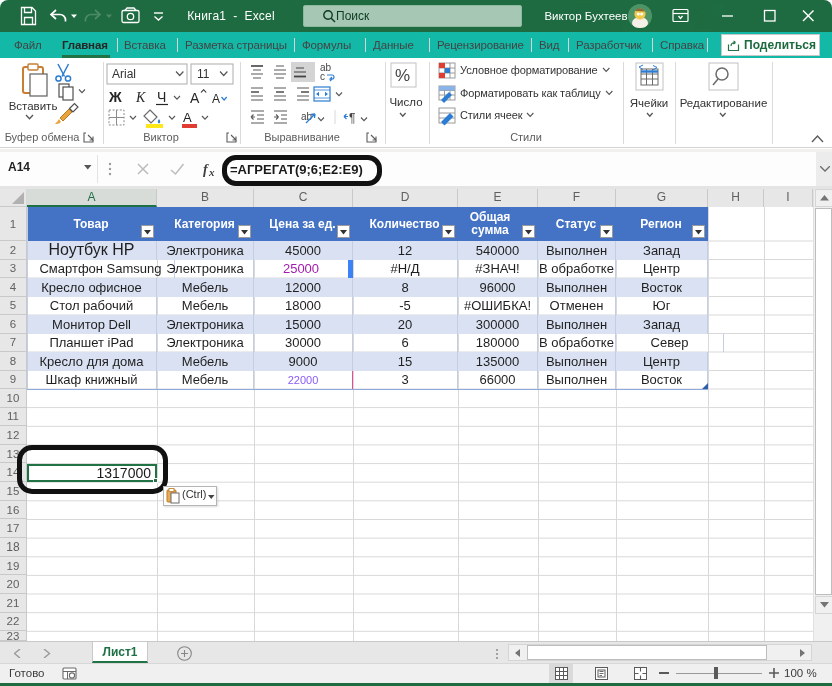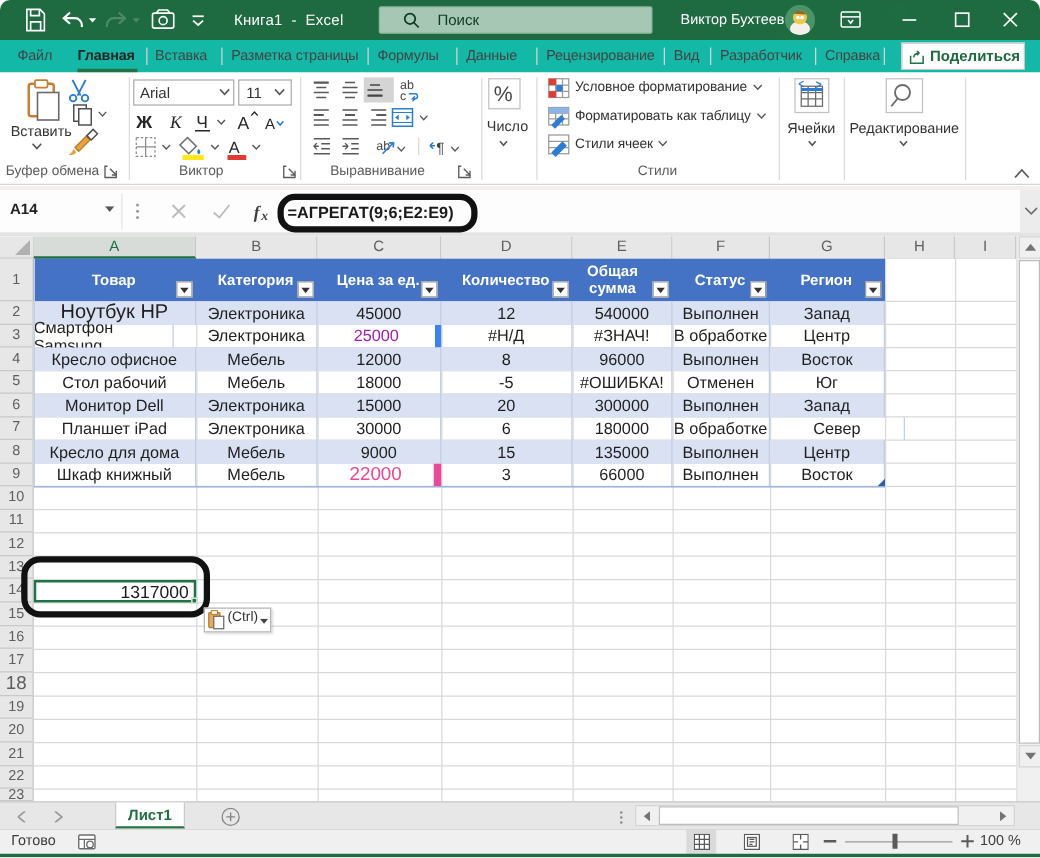--- a/index.html
+++ b/index.html
@@ -94,21 +94,21 @@
         <path d="M154 13 h9"></path>
           <path d="M154.5 16.5 l4 3.5 4 -3.5"></path>
       </g>
     </svg>
     <div id="tb-title">Книга1&nbsp;&nbsp;-&nbsp;&nbsp;Excel</div>
     <div id="searchbox">
       <svg width="14" height="14" style="margin-left:18px" viewBox="0 0 14 14">
         <circle cx="6" cy="6" r="4.2" fill="none" stroke="#0d3a21" stroke-width="1.4"></circle>
         <path d="M9.2 9.2 L13 13" stroke="#0d3a21" stroke-width="1.4"></path>
       </svg>
-      <span style="margin-left:14px">Поиск</span>
+      <span style="">Поиск</span>
     </div>
     <div id="username">Виктор Бухтеев</div>
     <div id="avatar">
       <svg width="24" height="24" viewBox="0 0 24 24">
         <circle cx="12" cy="12" r="12" fill="#4c9368"></circle>
         <ellipse cx="12" cy="19" rx="8" ry="6" fill="#f5f1ea"></ellipse>
         <circle cx="12" cy="10" r="5.6" fill="#f0c94a"></circle>
         <path d="M7 7 q2 -3.5 6 -2.5 q3 .5 4 3" fill="#8a6a3a"></path>
         <circle cx="10.3" cy="10" r="1.5" fill="#fff"></circle>
           <circle cx="13.7" cy="10" r="1.5" fill="#fff"></circle>
@@ -416,21 +416,21 @@
   <div class="abs" style="left:0;top:163.0px;width:26px;height:18.5px;border-bottom:1px solid #c9c9c9;color:#5f5f5f;font-size:11.5px;text-align:center;display:flex;align-items:center;justify-content:center">8</div>
   <div class="abs" style="left:0;top:181.5px;width:26px;height:18.5px;border-bottom:1px solid #c9c9c9;color:#5f5f5f;font-size:11.5px;text-align:center;display:flex;align-items:center;justify-content:center">9</div>
   <div class="abs" style="left:0;top:200.0px;width:26px;height:18.6px;border-bottom:1px solid #c9c9c9;color:#5f5f5f;font-size:11.5px;text-align:center;display:flex;align-items:center;justify-content:center">10</div>
   <div class="abs" style="left:0;top:218.6px;width:26px;height:18.6px;border-bottom:1px solid #c9c9c9;color:#5f5f5f;font-size:11.5px;text-align:center;display:flex;align-items:center;justify-content:center">11</div>
   <div class="abs" style="left:0;top:237.3px;width:26px;height:18.6px;border-bottom:1px solid #c9c9c9;color:#5f5f5f;font-size:11.5px;text-align:center;display:flex;align-items:center;justify-content:center">12</div>
   <div class="abs" style="left:0;top:255.9px;width:26px;height:18.6px;border-bottom:1px solid #c9c9c9;color:#5f5f5f;font-size:11.5px;text-align:center;display:flex;align-items:center;justify-content:center">13</div>
   <div class="abs" style="left:0;top:274.6px;width:26px;height:18.6px;border-bottom:1px solid #c9c9c9;color:#5f5f5f;font-size:11.5px;text-align:center;display:flex;align-items:center;justify-content:center">14</div>
   <div class="abs" style="left:0;top:293.2px;width:26px;height:18.6px;border-bottom:1px solid #c9c9c9;color:#5f5f5f;font-size:11.5px;text-align:center;display:flex;align-items:center;justify-content:center">15</div>
   <div class="abs" style="left:0;top:311.8px;width:26px;height:18.6px;border-bottom:1px solid #c9c9c9;color:#5f5f5f;font-size:11.5px;text-align:center;display:flex;align-items:center;justify-content:center">16</div>
   <div class="abs" style="left:0;top:330.5px;width:26px;height:18.6px;border-bottom:1px solid #c9c9c9;color:#5f5f5f;font-size:11.5px;text-align:center;display:flex;align-items:center;justify-content:center">17</div>
-  <div class="abs" style="left:0;top:349.1px;width:26px;height:18.6px;border-bottom:1px solid #c9c9c9;color:#5f5f5f;font-size:15px;text-align:left;display:flex;align-items:center;justify-content:center">18</div>
+  <div class="abs" style="left:0;top:349.1px;width:26px;height:18.6px;border-bottom:1px solid #c9c9c9;color:#5f5f5f;font-size:12px;text-align:left;display:flex;align-items:center;justify-content:center">18</div>
   <div class="abs" style="left:0;top:367.8px;width:26px;height:18.6px;border-bottom:1px solid #c9c9c9;color:#5f5f5f;font-size:11.5px;text-align:center;display:flex;align-items:center;justify-content:center">19</div>
   <div class="abs" style="left:0;top:386.4px;width:26px;height:18.6px;border-bottom:1px solid #c9c9c9;color:#5f5f5f;font-size:11.5px;text-align:center;display:flex;align-items:center;justify-content:center">20</div>
   <div class="abs" style="left:0;top:405.0px;width:26px;height:18.6px;border-bottom:1px solid #c9c9c9;color:#5f5f5f;font-size:11.5px;text-align:center;display:flex;align-items:center;justify-content:center">21</div>
   <div class="abs" style="left:0;top:423.7px;width:26px;height:18.6px;border-bottom:1px solid #c9c9c9;color:#5f5f5f;font-size:11.5px;text-align:center;display:flex;align-items:center;justify-content:center">22</div>
   <div class="abs" style="left:0;top:442.3px;width:26px;height:9.7px;border-bottom:1px solid #c9c9c9;color:#5f5f5f;font-size:11.5px;text-align:center;display:flex;align-items:center;justify-content:center">23</div>
   <svg class="abs" style="left:0;top:0" width="813" height="452">
         <g stroke="#d9d9d9" stroke-width="1">
           <path d="M157.5 18 V452"></path>
           <path d="M254.5 18 V452"></path>
           <path d="M353.5 18 V452"></path>
@@ -502,21 +502,21 @@
         <path d="M0 0 h7 l-3.5 4.5 z" fill="#333"></path>
       </svg>
   <div class="abs" style="left:27px;top:52.0px;width:681px;height:18.5px;background:#d9e1f2"></div>
   <div class="abs" style="left:27px;top:52.0px;width:130px;height:18.5px;color:#1f1f1f;font-size:16px;display:flex;align-items:center;justify-content:center;border-right:1px solid #c3cde4">Ноутбук HP</div>
   <div class="abs" style="left:157px;top:52.0px;width:97px;height:18.5px;color:#1f1f1f;font-size:13px;display:flex;align-items:center;justify-content:center;border-right:1px solid #c3cde4">Электроника</div>
   <div class="abs" style="left:254px;top:52.0px;width:99px;height:18.5px;color:#1f1f1f;font-size:13px;display:flex;align-items:center;justify-content:center;border-right:1px solid #c3cde4">45000</div>
   <div class="abs" style="left:353px;top:52.0px;width:105px;height:18.5px;color:#1f1f1f;font-size:13px;display:flex;align-items:center;justify-content:center;border-right:1px solid #c3cde4">12</div>
   <div class="abs" style="left:458px;top:52.0px;width:80px;height:18.5px;color:#1f1f1f;font-size:13px;display:flex;align-items:center;justify-content:center;border-right:1px solid #c3cde4">540000</div>
   <div class="abs" style="left:538px;top:52.0px;width:78px;height:18.5px;color:#1f1f1f;font-size:13px;display:flex;align-items:center;justify-content:center;border-right:1px solid #c3cde4">Выполнен</div>
   <div class="abs" style="left:616px;top:52.0px;width:92px;height:18.5px;color:#1f1f1f;font-size:13px;display:flex;align-items:center;justify-content:center;border-right:1px solid #c3cde4">Запад</div>
-  <div class="abs" style="left:27px;top:70.5px;width:112px;height:18.5px;color:#1f1f1f;font-size:13px;display:flex;align-items:center;justify-content:center;border-right:1px solid #c3cde4">Смартфон Samsung</div>
+  <div class="abs" style="left:27px;top:70.5px;width:148px;height:18.5px;color:#1f1f1f;font-size:13px;display:flex;align-items:center;justify-content:center;border-right:1px solid #c3cde4">Смартфон Samsung</div>
   <div class="abs" style="left:157px;top:70.5px;width:97px;height:18.5px;color:#1f1f1f;font-size:13px;display:flex;align-items:center;justify-content:center;border-right:1px solid #c3cde4">Электроника</div>
   <div class="abs" style="left:254px;top:70.5px;width:99px;height:18.5px;color:#a21caf;font-size:13px;display:flex;align-items:center;justify-content:center;border-right:5px solid #3b82f6">25000</div>
   <div class="abs" style="left:353px;top:70.5px;width:105px;height:18.5px;color:#1f1f1f;font-size:13px;display:flex;align-items:center;justify-content:center;border-right:1px solid #c3cde4">#Н/Д</div>
   <div class="abs" style="left:458px;top:70.5px;width:80px;height:18.5px;color:#1f1f1f;font-size:13px;display:flex;align-items:center;justify-content:center;border-right:1px solid #c3cde4">#ЗНАЧ!</div>
   <div class="abs" style="left:538px;top:70.5px;width:78px;height:18.5px;color:#1f1f1f;font-size:13px;display:flex;align-items:center;justify-content:center;border-right:1px solid #c3cde4">В обработке</div>
   <div class="abs" style="left:616px;top:70.5px;width:92px;height:18.5px;color:#1f1f1f;font-size:13px;display:flex;align-items:center;justify-content:center;border-right:1px solid #c3cde4">Центр</div>
   <div class="abs" style="left:27px;top:89.0px;width:681px;height:18.5px;background:#d9e1f2"></div>
   <div class="abs" style="left:27px;top:89.0px;width:130px;height:18.5px;color:#1f1f1f;font-size:13px;display:flex;align-items:center;justify-content:center;border-right:1px solid #c3cde4">Кресло офисное</div>
   <div class="abs" style="left:157px;top:89.0px;width:97px;height:18.5px;color:#1f1f1f;font-size:13px;display:flex;align-items:center;justify-content:center;border-right:1px solid #c3cde4">Мебель</div>
   <div class="abs" style="left:254px;top:89.0px;width:99px;height:18.5px;color:#1f1f1f;font-size:13px;display:flex;align-items:center;justify-content:center;border-right:1px solid #c3cde4">12000</div>
@@ -549,21 +549,21 @@
   <div class="abs" style="left:27px;top:163.0px;width:681px;height:18.5px;background:#d9e1f2"></div>
   <div class="abs" style="left:27px;top:163.0px;width:130px;height:18.5px;color:#1f1f1f;font-size:13px;display:flex;align-items:center;justify-content:center;border-right:1px solid #c3cde4">Кресло для дома</div>
   <div class="abs" style="left:157px;top:163.0px;width:97px;height:18.5px;color:#1f1f1f;font-size:13px;display:flex;align-items:center;justify-content:center;border-right:1px solid #c3cde4">Мебель</div>
   <div class="abs" style="left:254px;top:163.0px;width:99px;height:18.5px;color:#1f1f1f;font-size:13px;display:flex;align-items:center;justify-content:center;border-right:1px solid #c3cde4">9000</div>
   <div class="abs" style="left:353px;top:163.0px;width:105px;height:18.5px;color:#1f1f1f;font-size:13px;display:flex;align-items:center;justify-content:center;border-right:1px solid #c3cde4">15</div>
   <div class="abs" style="left:458px;top:163.0px;width:80px;height:18.5px;color:#1f1f1f;font-size:13px;display:flex;align-items:center;justify-content:center;border-right:1px solid #c3cde4">135000</div>
   <div class="abs" style="left:538px;top:163.0px;width:78px;height:18.5px;color:#1f1f1f;font-size:13px;display:flex;align-items:center;justify-content:center;border-right:1px solid #c3cde4">Выполнен</div>
   <div class="abs" style="left:616px;top:163.0px;width:92px;height:18.5px;color:#1f1f1f;font-size:13px;display:flex;align-items:center;justify-content:center;border-right:1px solid #c3cde4">Центр</div>
   <div class="abs" style="left:27px;top:181.5px;width:130px;height:18.5px;color:#1f1f1f;font-size:13px;display:flex;align-items:center;justify-content:center;border-right:1px solid #c3cde4">Шкаф книжный</div>
   <div class="abs" style="left:157px;top:181.5px;width:97px;height:18.5px;color:#1f1f1f;font-size:13px;display:flex;align-items:center;justify-content:center;border-right:1px solid #c3cde4">Мебель</div>
-  <div class="abs" style="left:254px;top:181.5px;width:99px;height:18.5px;color:#ec4899;font-size:15px;display:flex;align-items:center;justify-content:center;border-right:6px solid #ec4899">22000</div>
+  <div class="abs" style="left:254px;top:181.5px;width:99px;height:18.5px;color:#8b5cf6;font-size:11px;display:flex;align-items:center;justify-content:center;border-right:1px solid #ec4899">22000</div>
   <div class="abs" style="left:353px;top:181.5px;width:105px;height:18.5px;color:#1f1f1f;font-size:13px;display:flex;align-items:center;justify-content:center;border-right:1px solid #c3cde4">3</div>
   <div class="abs" style="left:458px;top:181.5px;width:80px;height:18.5px;color:#1f1f1f;font-size:13px;display:flex;align-items:center;justify-content:center;border-right:1px solid #c3cde4">66000</div>
   <div class="abs" style="left:538px;top:181.5px;width:78px;height:18.5px;color:#1f1f1f;font-size:13px;display:flex;align-items:center;justify-content:center;border-right:1px solid #c3cde4">Выполнен</div>
   <div class="abs" style="left:616px;top:181.5px;width:92px;height:18.5px;color:#1f1f1f;font-size:13px;display:flex;align-items:center;justify-content:center;border-right:1px solid #c3cde4">Восток</div>
   <div class="abs" style="left:27px;top:18px;width:1px;height:182.0px;background:#c3cde4"></div>
   <div class="abs" style="left:27px;top:200.0px;width:681px;height:1px;background:#8ea9db"></div>
   <svg class="abs" style="left:702px;top:194.0px" width="6" height="6">
         <path d="M6 0 v6 h-6 z" fill="#2e5ea8"></path>
       </svg>
   <div class="abs" style="left:27px;top:274.6px;width:130px;height:18.6px;background:#fff;border:2px solid #217346"></div>

